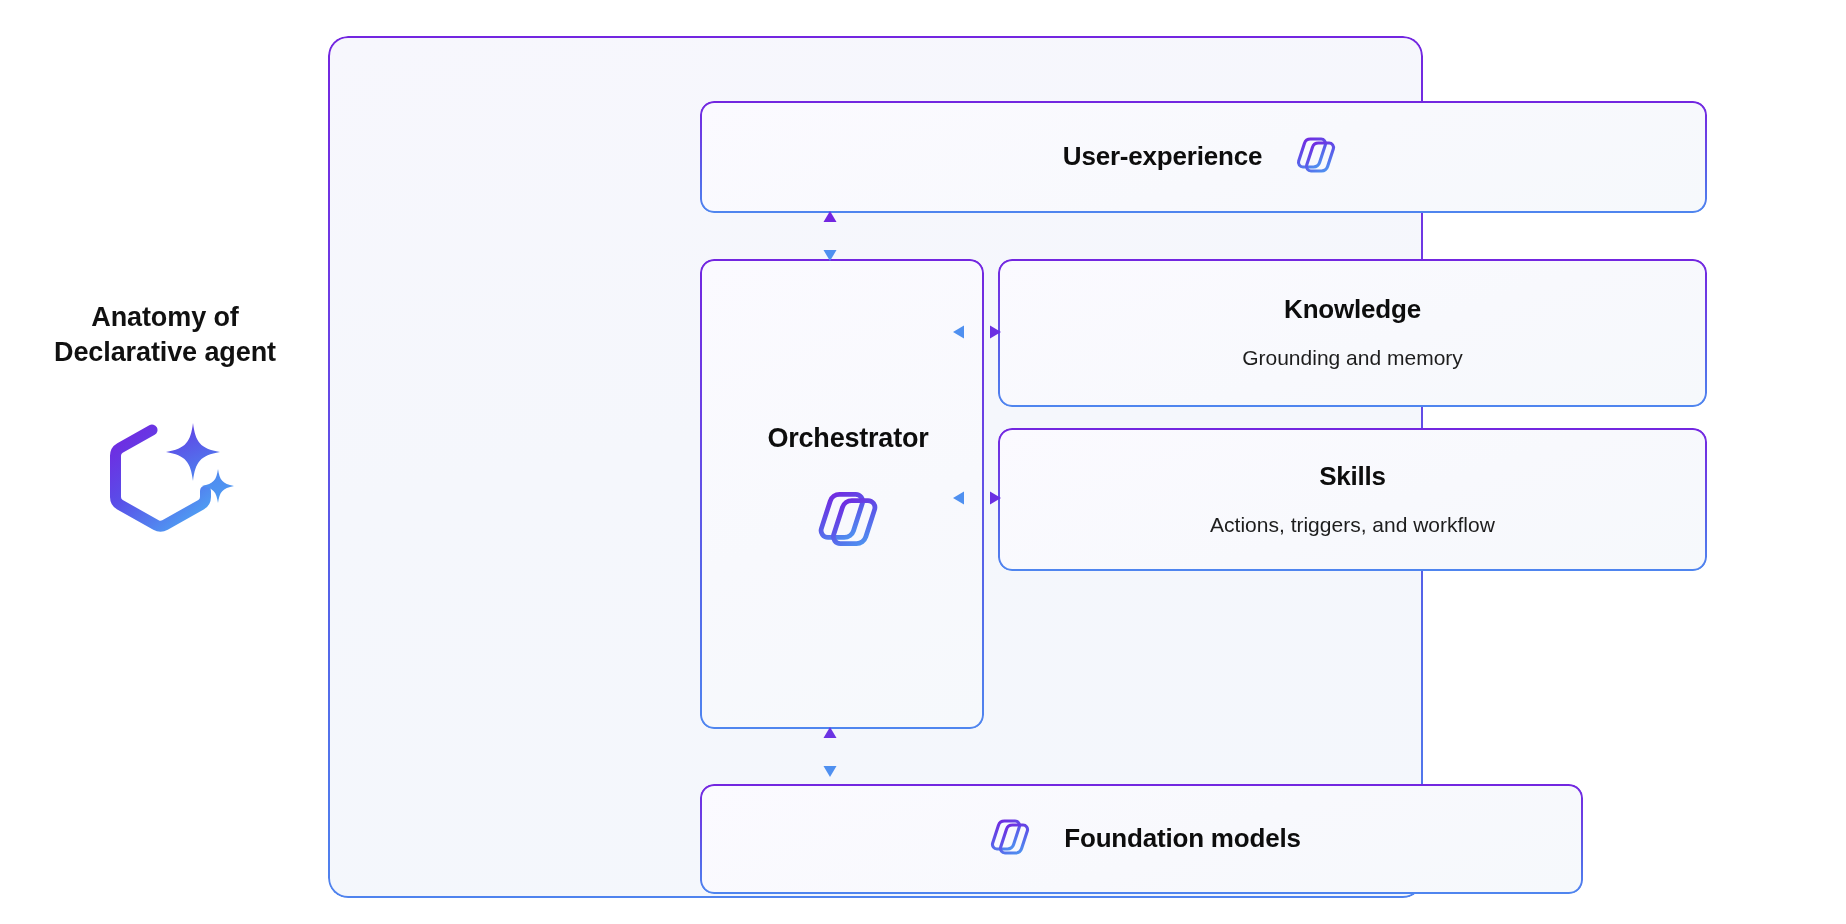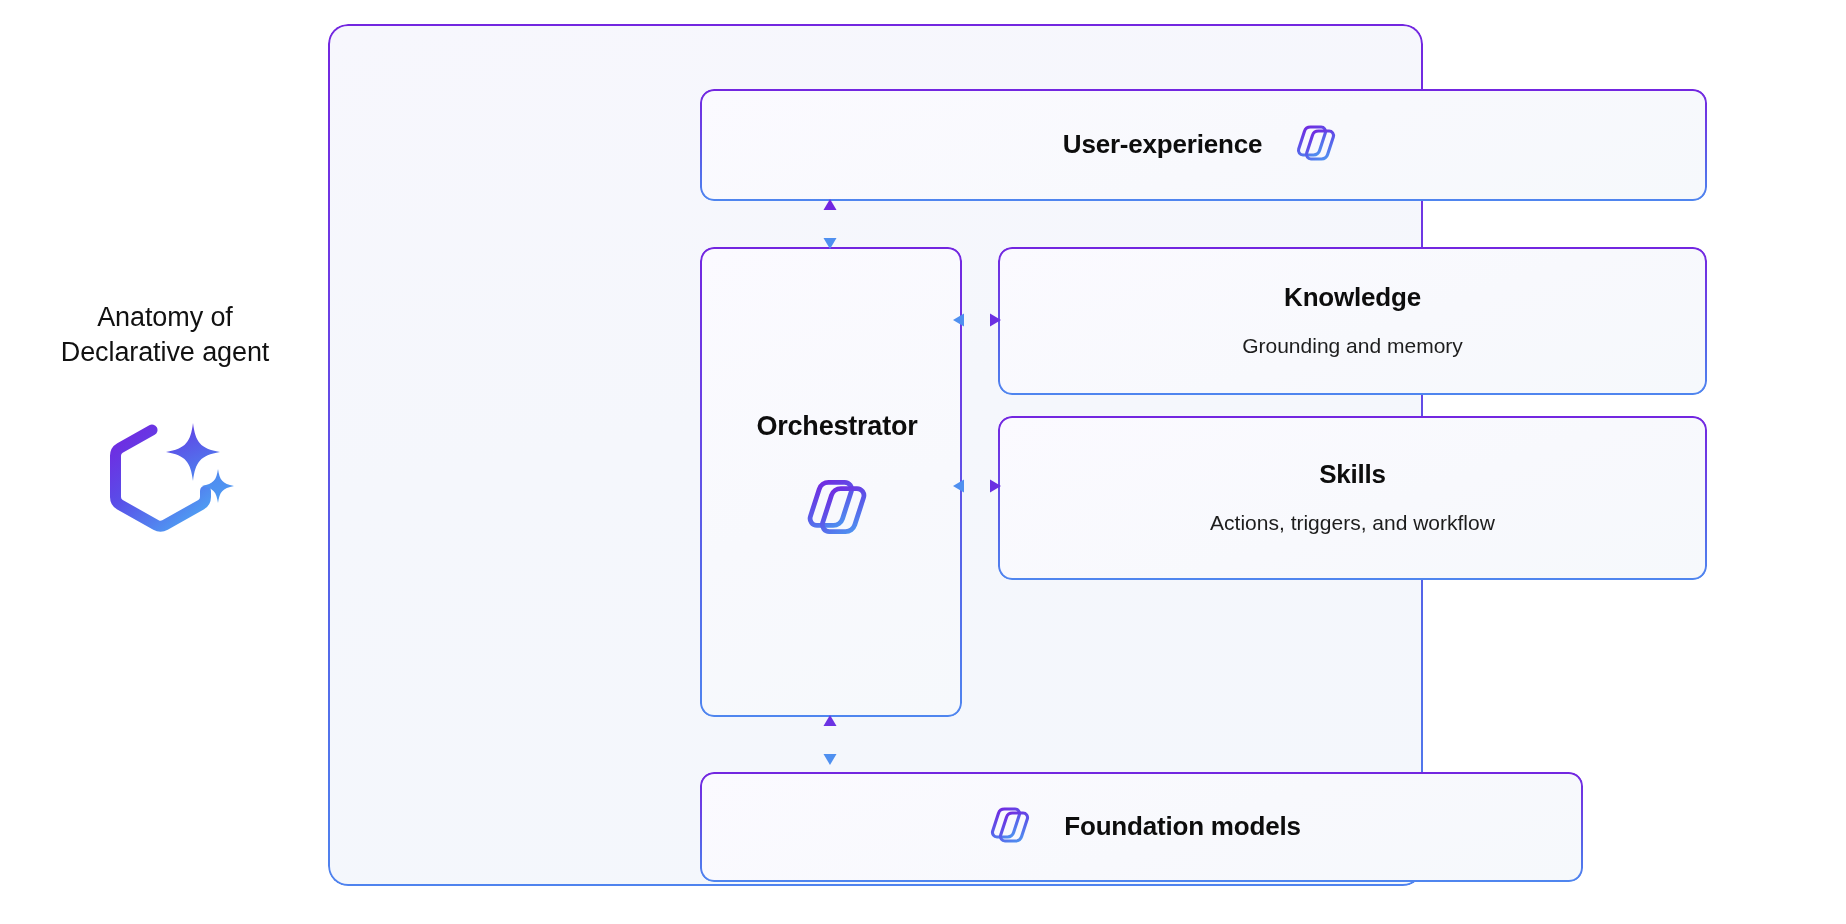--- a/index.html
+++ b/index.html
@@ -18,37 +18,37 @@
   
   #caption-block {
     position: absolute;
     left: 0px;
     top: 300px;
     width: 330px;
     text-align: center;
   }
   #caption-title {
     font-size: 27px;
-    font-weight: 400;
+    font-weight: 700;
     color: #111111;
     line-height: 1.28;
     letter-spacing: -0.1px;
     white-space: pre-line;
   }
   #caption-logo {
     margin-top: 48px;
     display: flex;
     justify-content: center;
   }
 
   
   #diagram-container {
     position: absolute;
     left: 328px;
-    top: 24px;
+    top: 36px;
     width: 1095px;
     height: 862px;
     border-radius: 20px;
     background: linear-gradient(170deg, #f7f7fd 0%, #f5f7fc 45%, #f4f7fc 100%);
     box-sizing: border-box;
     padding: 0;
   }
   
   #diagram-container::before {
     content: "";
@@ -113,23 +113,23 @@
     text-align: center;
     margin-top: 20px;
   }
   .stacked {
     flex-direction: column;
     gap: 0;
   }
 
   
   #card-user-experience { left: 372px; top: 65px;  width: 1007px; height: 112px; }
-  #card-orchestrator    { left: 372px; top: 223px; width: 262px;  height: 470px; padding-left: 12px; }
+  #card-orchestrator    { left: 372px; top: 223px; width: 284px;  height: 470px; padding-left: 12px; }
   #card-knowledge       { left: 670px; top: 223px; width: 709px;  height: 148px; }
-  #card-skills          { left: 670px; top: 392px; width: 709px;  height: 164px; }
+  #card-skills          { left: 670px; top: 392px; width: 709px;  height: 143px; }
   #card-foundation      { left: 372px; top: 748px; width: 883px; height: 110px; }
 
   #card-orchestrator .card-inner { flex-direction: column; gap: 22px; }
   #card-orchestrator .card-title { font-size: 27px; font-weight: 600; }
 
   
   .arrow { position: absolute; z-index: 3; }
   #arrow-ux-orch    { left: 489px; top: 175px; }
   #arrow-orch-fm    { left: 489px; top: 691px; }
   #arrow-orch-know  { left: 625px; top: 283px; }

